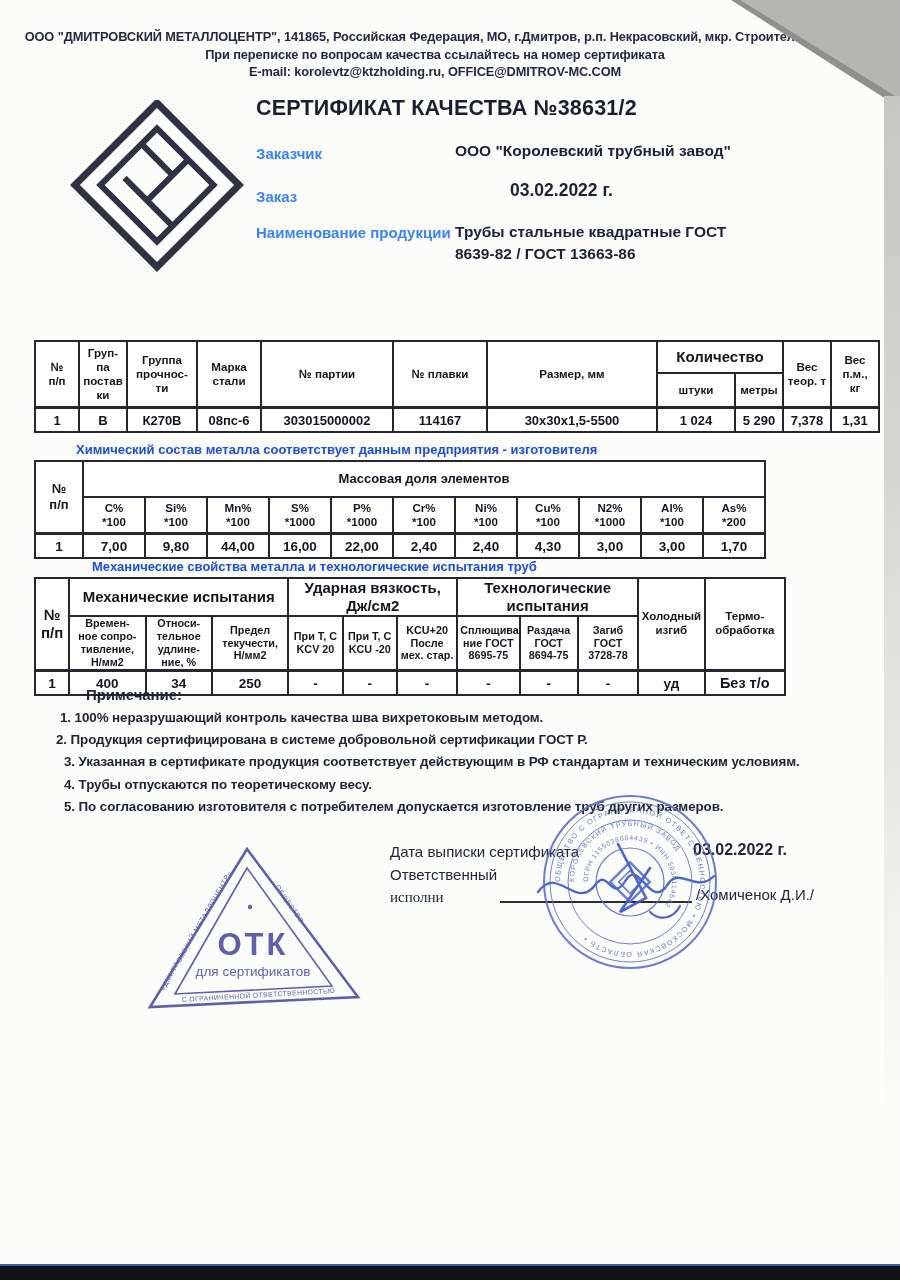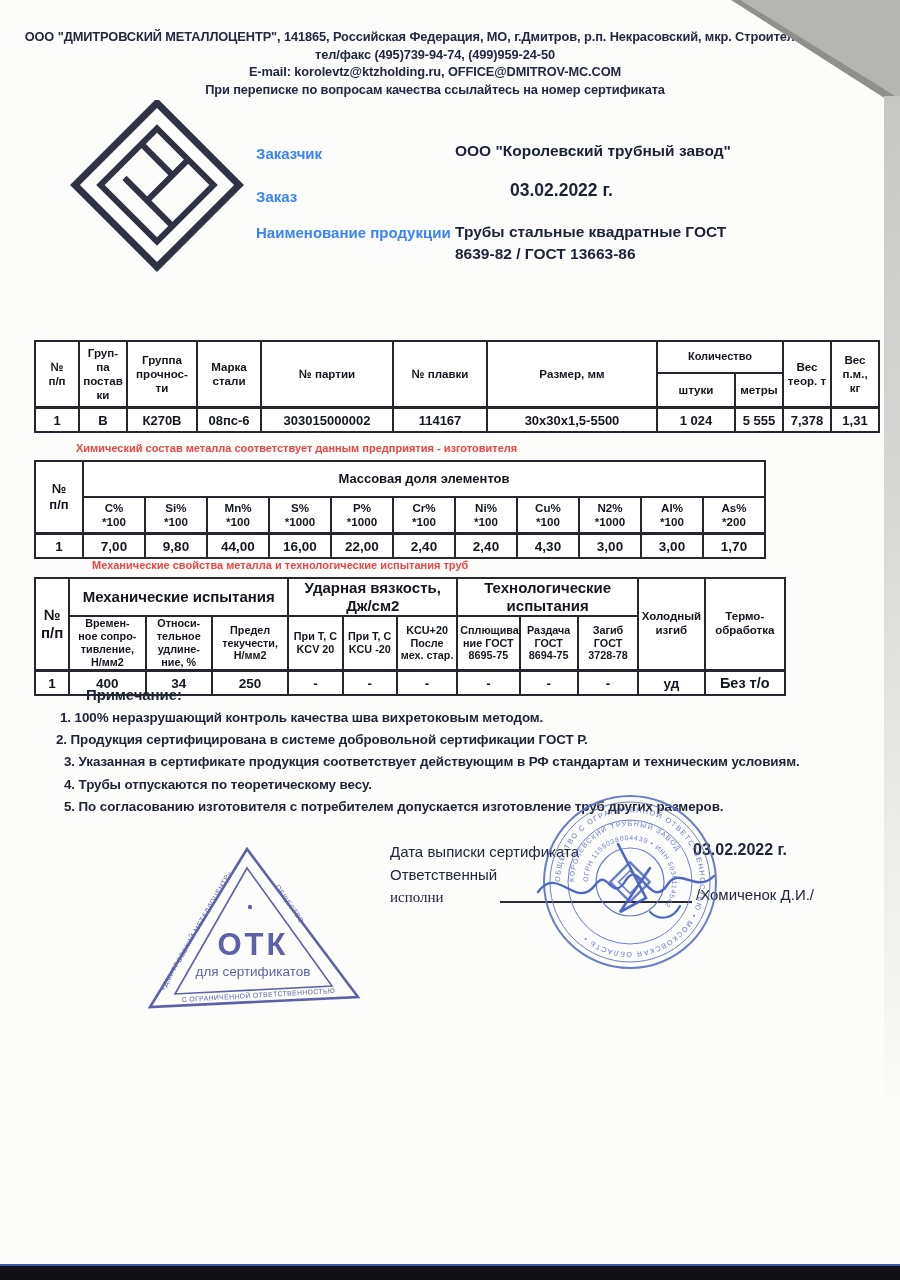--- a/index.html
+++ b/index.html
@@ -23,21 +23,21 @@
   .t1 tr.data td{border-top:3px solid #26262e;height:22px;font-size:13px;font-weight:bold;}
   .t1 tr.r1 th{height:30px;} .t1 tr.r2 th{height:32px;}
   .t2{width:732px;}  .t2 th{font-size:11.6px;line-height:1.25;}
   .t2 tr.r1 th{height:34px;font-size:13px;}
   .t2 tr.r2 th{height:34px;}
   .t2 tr.data td{border-top:3px solid #26262e;height:22px;font-size:13.5px;font-weight:bold;}
   .t3{width:752px;}  .t3 th{font-size:10.8px;line-height:1.2;}
   .t3 tr.r1 th{height:20px;font-size:15px;}
   .t3 tr.r2 th{height:52px;}
   .t3 tr.data td{border-top:3px solid #26262e;height:22px;font-size:13.5px;font-weight:bold;}
-  .sect{font-size:11px;font-weight:bold;color:#ef4444;}
+  .sect{font-size:13px;font-weight:bold;color:#1d4ed8;}
   .note{font-size:13.4px;font-weight:bold;color:#1d2334;letter-spacing:-0.1px;}
   .sig{font-size:15px;color:#20263a;}
   .sigline{border-top:2px solid #2b2b36;}
   
   .corner-under{left:0;top:0;width:900px;height:120px;
      clip-path:polygon(731px 0,900px 0,900px 108px);background:#8f8f8d;}
   .corner-over{left:0;top:0;width:900px;height:120px;
      clip-path:polygon(740px 0,900px 0,900px 99px);background:#b5b5b3;}
   .edge-strip{left:884px;top:96px;width:16px;height:1080px;
      background:linear-gradient(180deg,#c6c6c4 0%,#d6d6d4 35%,rgba(255,255,255,0) 95%);}
@@ -45,35 +45,35 @@
   .black-bar{left:0;top:1266px;width:900px;height:14px;background:#121216;}
   svg text{font-family:"Liberation Sans",sans-serif;}
 </style>
 </head>
 <body>
 
 <div class="page">
 
   <div class="abs hdr">
     <div>ООО "ДМИТРОВСКИЙ МЕТАЛЛОЦЕНТР", 141865, Российская Федерация, МО, г.Дмитров, р.п. Некрасовский, мкр. Строителей, д. 20</div>
-    <div>тел/факс (495)739-94-74, (499)959-24-50</div>
+    <div>При переписке по вопросам качества ссылайтесь на номер сертификата</div>
     <div>E-mail: korolevtz@ktzholding.ru, OFFICE@DMITROV-MC.COM</div>
-    <div>При переписке по вопросам качества ссылайтесь на номер сертификата</div>
   </div>
 
   <svg class="abs" style="left:62px;top:100px;" width="190" height="176" viewBox="0 0 190 176">
     <g transform="rotate(45 95 85)" stroke="#2e3242" fill="none">
       <rect x="37" y="27" width="116" height="116" stroke-width="7"></rect>
       <rect x="55" y="45" width="80" height="80" stroke-width="6"></rect>
       <path d="M 99 45 L 99 103" stroke-width="6"></path>
       <path d="M 67 103 L 135 103" stroke-width="6"></path>
       <path d="M 55 67 L 99 67" stroke-width="6"></path>
     </g>
   </svg>
 
+  <div class="abs title">СЕРТИФИКАТ КАЧЕСТВА  №38631/2</div>
 
   <div class="abs flabel" style="left:256px;top:145px;">Заказчик</div>
   <div class="abs fvalue" style="left:455px;top:142px;">ООО  "Королевский трубный завод"</div>
 
   <div class="abs flabel" style="left:256px;top:188px;">Заказ</div>
   <div class="abs fvalue" style="left:510px;top:180px;font-size:17.5px;">03.02.2022 г.</div>
 
   <div class="abs flabel" style="left:256px;top:224px;">Наименование продукции</div>
   <div class="abs fvalue pre" style="left:455px;top:221px;line-height:22px;">Трубы стальные квадратные ГОСТ
 8639-82 / ГОСТ 13663-86</div>
@@ -101,41 +101,41 @@
 постав
 ки</th>
       <th rowspan="2" class="pre">Группа
 прочнос-
 ти</th>
       <th rowspan="2" class="pre">Марка
 стали</th>
       <th rowspan="2">№ партии</th>
       <th rowspan="2">№ плавки</th>
       <th rowspan="2">Размер, мм</th>
-      <th colspan="2" style="font-size:11px">Количество</th>
+      <th colspan="2" style="font-size:15px">Количество</th>
       <th rowspan="2" class="pre">Вес
 теор.  т</th>
       <th rowspan="2" class="pre">Вес
 п.м.,
 кг</th>
     </tr>
     <tr class="r2">
       <th>штуки</th>
       <th>метры</th>
     </tr>
     <tr class="data">
       <td>1</td>
       <td>В</td>
       <td>К270В</td>
       <td>08пс-6</td>
       <td>303015000002</td>
       <td>114167</td>
       <td>30х30х1,5-5500</td>
       <td>1 024</td>
-      <td>5 555</td>
+      <td>5 290</td>
       <td>7,378</td>
       <td>1,31</td>
     </tr>
   </tbody>
     </table>
 
   <div class="abs sect" style="left:76px;top:442px;">Химический состав металла соответствует данным предприятия - изготовителя</div>
   <table class="abs t2" style="left:34px;top:460px;">
     <colgroup>
       <col style="width:48px">

